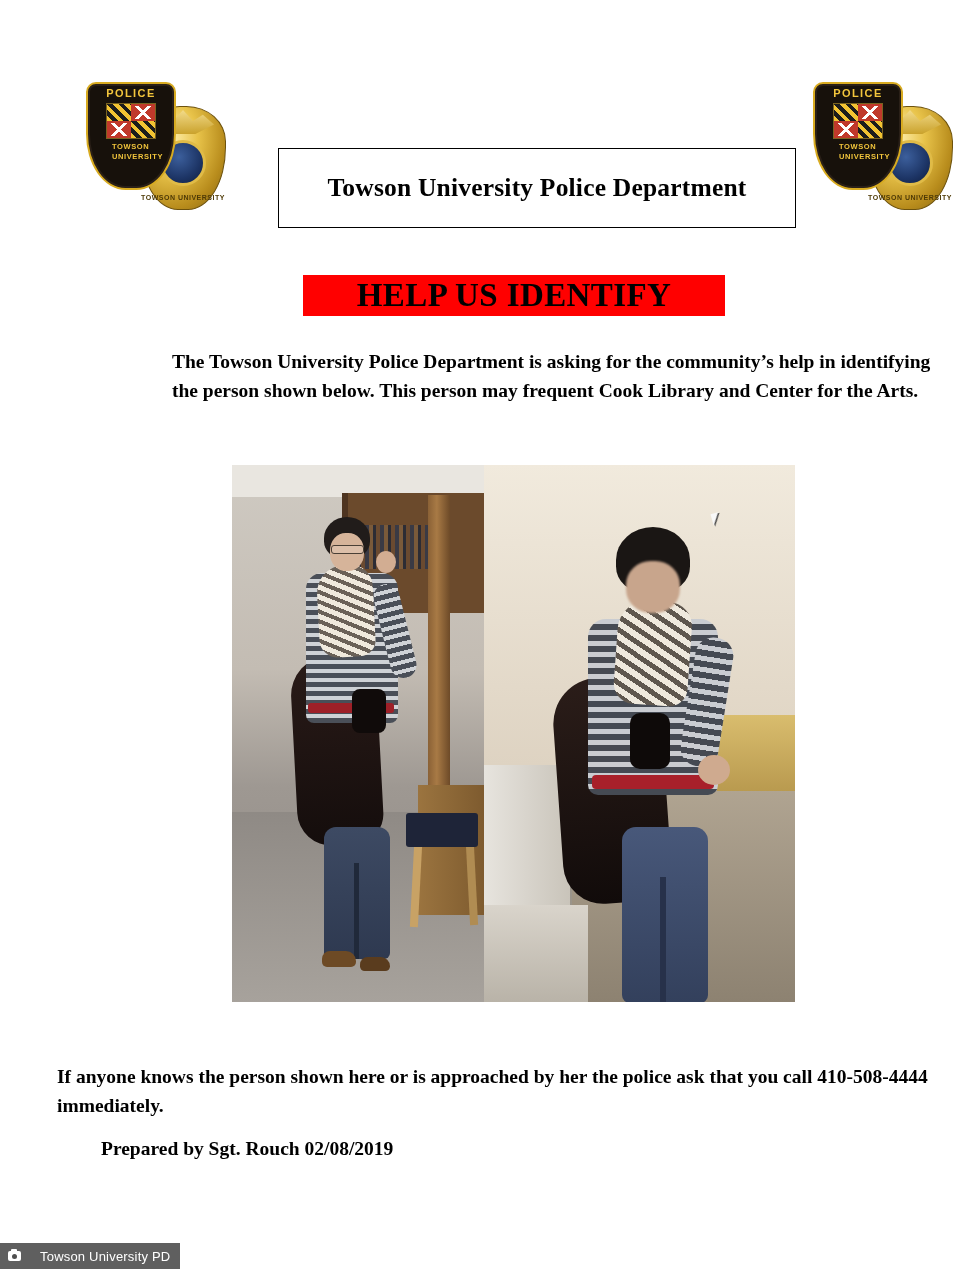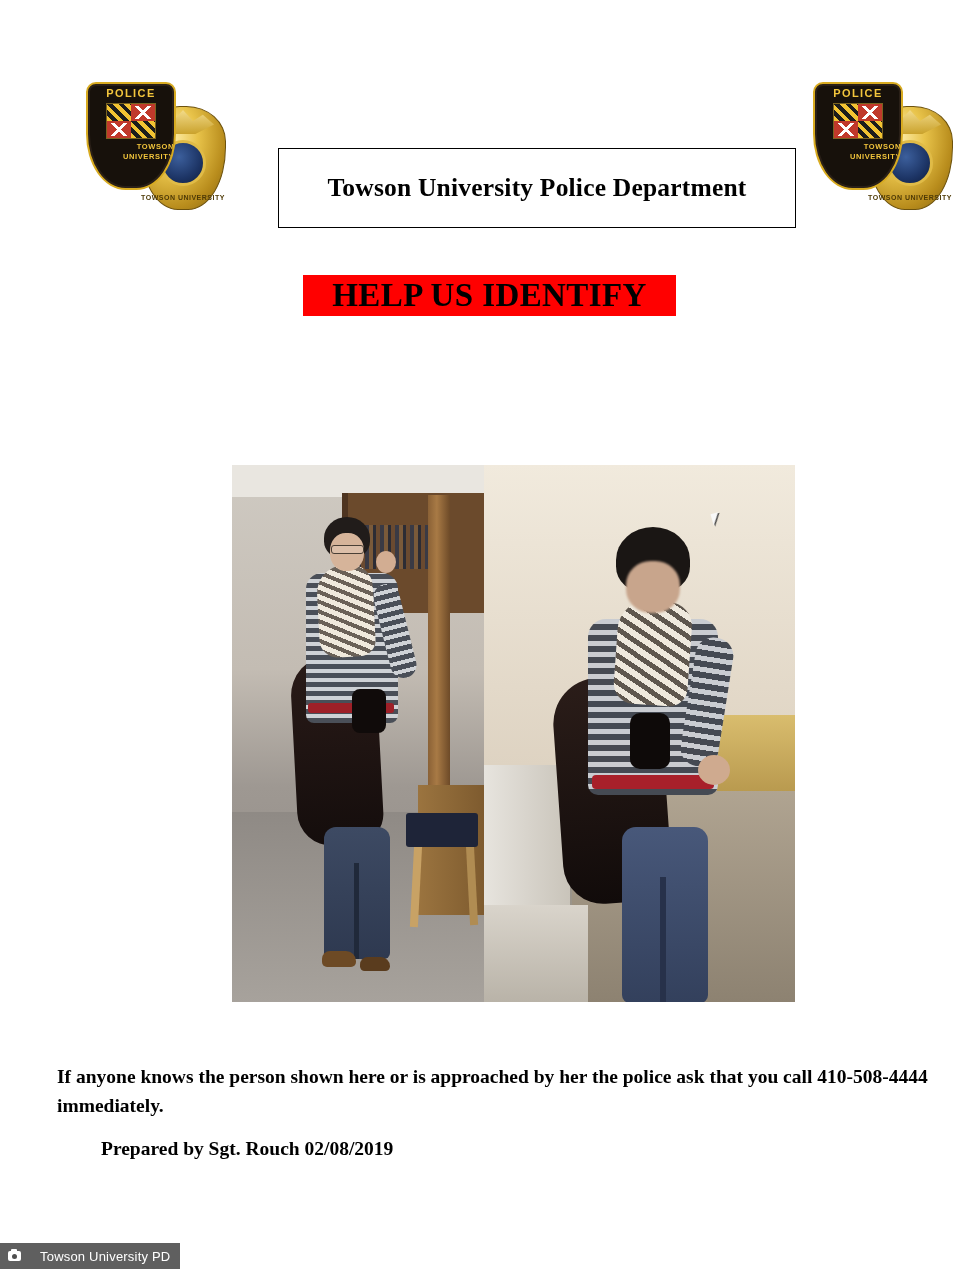--- a/index.html
+++ b/index.html
@@ -89,26 +89,27 @@
     position: absolute; inset: 2px;
     background:
       linear-gradient(45deg, transparent 44%, #fff 44%, #fff 56%, transparent 56%),
       linear-gradient(-45deg, transparent 44%, #fff 44%, #fff 56%, transparent 56%);
   }
   .md-q4 { background: repeating-linear-gradient(45deg,#f3c332 0 4px,#1c1c1c 4px 8px); }
   .shield .sh-line1,
   .shield .sh-line2 {
     position: absolute;
     left: 0; width: 100%;
-    text-align: right;
+    text-align: left;
     color: #f2c53c;
     font-size: 7.5px;
     font-weight: bold;
     letter-spacing: .6px;
     font-family: "Liberation Sans", sans-serif;
+    padding-left: 24px;
   }
   .shield .sh-line1 { top: 58px; }
   .shield .sh-line2 { top: 68px; }
 
   
   .gold-badge {
     position: absolute;
     left: 62px;
     top: 28px;
     width: 86px;
@@ -168,21 +169,21 @@
     font-weight: bold;
     letter-spacing: .2px;
     color: #000;
   }
 
   
   .banner-wrap {
     position: absolute;
     left: 303px;
     top: 275px;
-    width: 373px;
+    width: 422px;
     height: 41px;
     background: #ff0000;
     display: flex;
     align-items: center;
     justify-content: center;
   }
   .banner-wrap .banner-text {
     font-size: 33px;
     font-weight: bold;
     color: #000;
@@ -540,20 +541,21 @@
 
     <div class="title-box">
       <span class="title-text">Towson University Police Department</span>
     </div>
   </div>
 
   <div class="banner-wrap">
     <span class="banner-text">HELP US IDENTIFY</span>
   </div>
 
+  <div class="intro">The Towson University Police Department is asking for the community’s help in identifying the person shown below.  This person may frequent Cook Library and Center for the Arts.</div>
 
   <div class="photos">
 
     <div class="photo left">
       <div class="p-l-bg"></div>
       <div class="p-l-ceiling"></div>
       <div class="p-l-shelf"></div>
       <div class="p-l-books"></div>
       <div class="p-l-post"></div>
       <div class="p-l-floor"></div>

